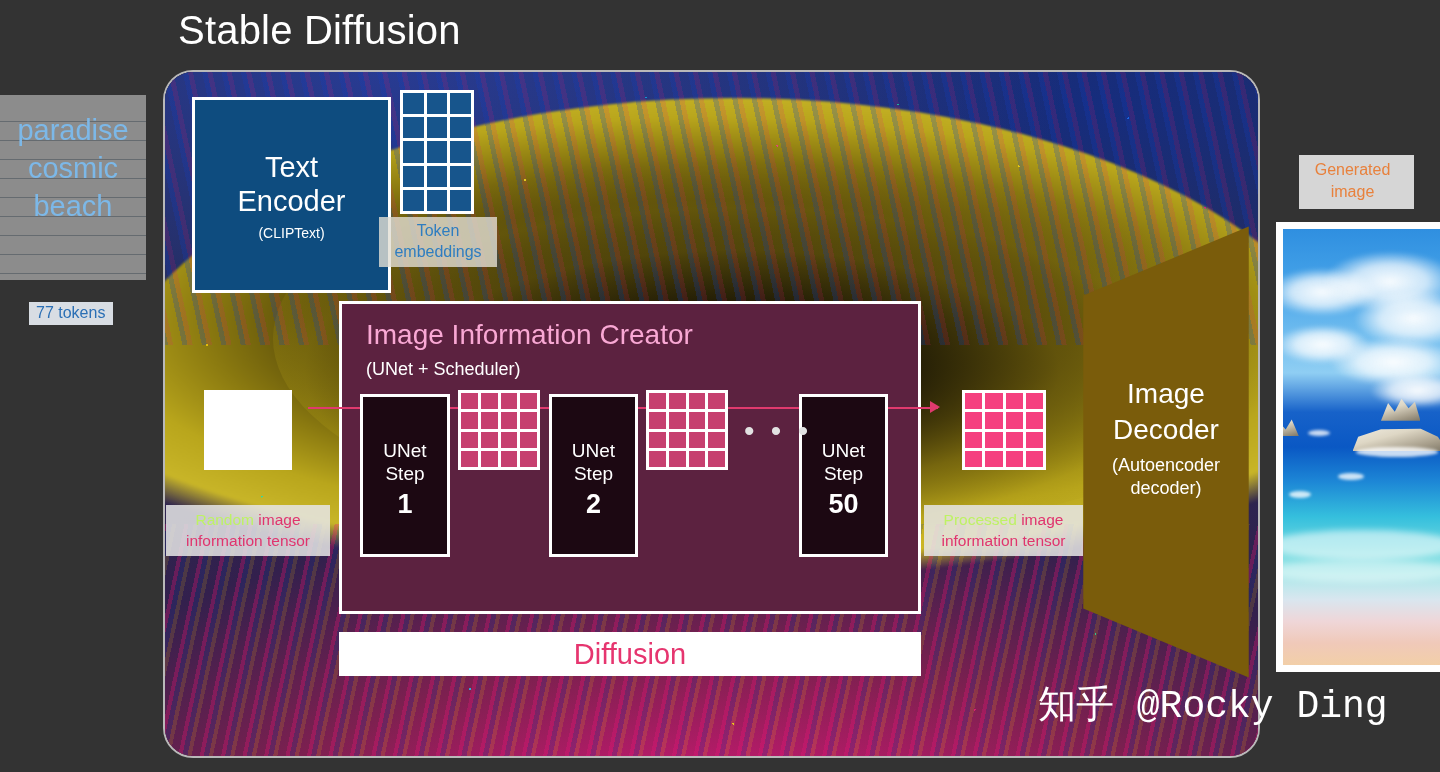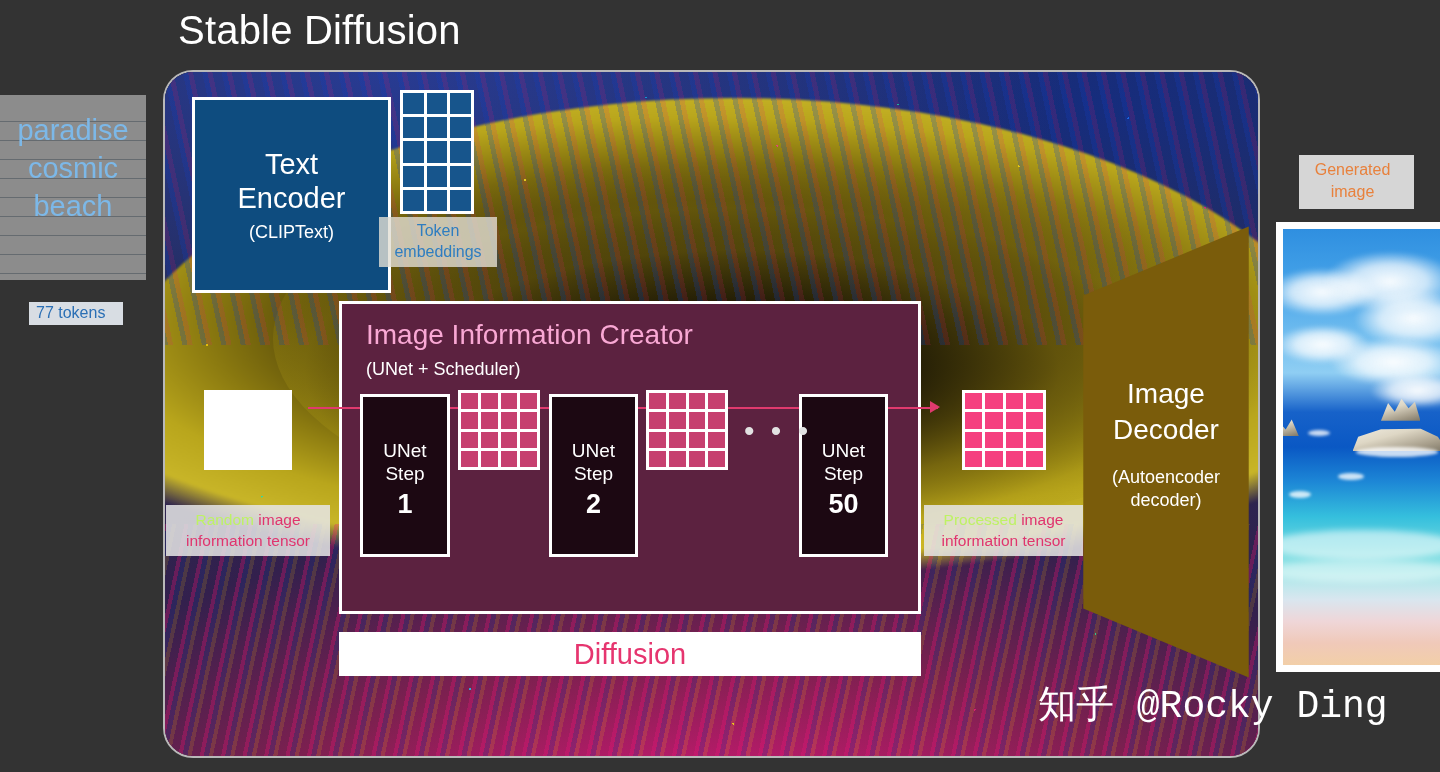--- a/index.html
+++ b/index.html
@@ -32,21 +32,21 @@
   .prompt-text {
     position: absolute; left: 0; top: 16px; width: 100%;
     text-align: center;
     font-size: 29px; line-height: 38px;
     color: #7cb8e8;
   }
   .tokens-badge {
     position: absolute; left: 29px; top: 302px;
     background: #d8dde3;
     color: #2a6fb5; font-size: 16px; font-weight: 400;
-    padding: 2px 18px 3px 7px;
+    padding: 2px 8px 3px 7px;
   }
 
   
   .panel {
     position: absolute; left: 163px; top: 70px; width: 1097px; height: 688px;
     border-radius: 30px;
     border: 2px solid #b9b9b9;
     overflow: hidden;
   }
   
@@ -116,21 +116,21 @@
 
   
   .text-encoder {
     position: absolute; left: 192px; top: 97px; width: 199px; height: 196px;
     background: #0e4c7f;
     border: 3px solid #ffffff;
     color: #fff; text-align: center;
     display: flex; flex-direction: column; justify-content: center; align-items: center;
   }
   .te-main { font-size: 29px; line-height: 34px; }
-  .te-sub  { font-size: 18px; margin-top: 7px; }
+  .te-sub  { font-size: 14px; margin-top: 7px; }
 
   
   .tok-grid {
     position: absolute; left: 400px; top: 90px; width: 74px; height: 124px;
     display: grid; grid-template-columns: repeat(3, 1fr); grid-template-rows: repeat(5, 1fr);
     gap: 3px; background: #ffffff; padding: 3px;
   }
   .tok-grid span { background: #17558c; display: block; }
   .tok-label {
     position: absolute; left: 379px; top: 217px; width: 118px;
@@ -229,21 +229,21 @@
       linear-gradient(#000 0 0);
     -webkit-mask-composite: xor;
     mask-composite: exclude;
     padding: 4px;
   }
   .decoder-text {
     position: absolute; left: 0; top: 154px; width: 100%;
     text-align: center; color: #ffffff;
   }
   .dec-main { font-size: 28px; line-height: 36px; }
-  .dec-sub  { font-size: 18px; line-height: 23px; margin-top: 18px; }
+  .dec-sub  { font-size: 18px; line-height: 23px; margin-top: 6px; }
 
   
   .watermark {
     position: absolute; left: 1038px; top: 679px;
     color: #ffffff; font-size: 38px; white-space: nowrap;
     font-family: Liberation Mono, monospace;
   }
 
   
   .gen-label {

